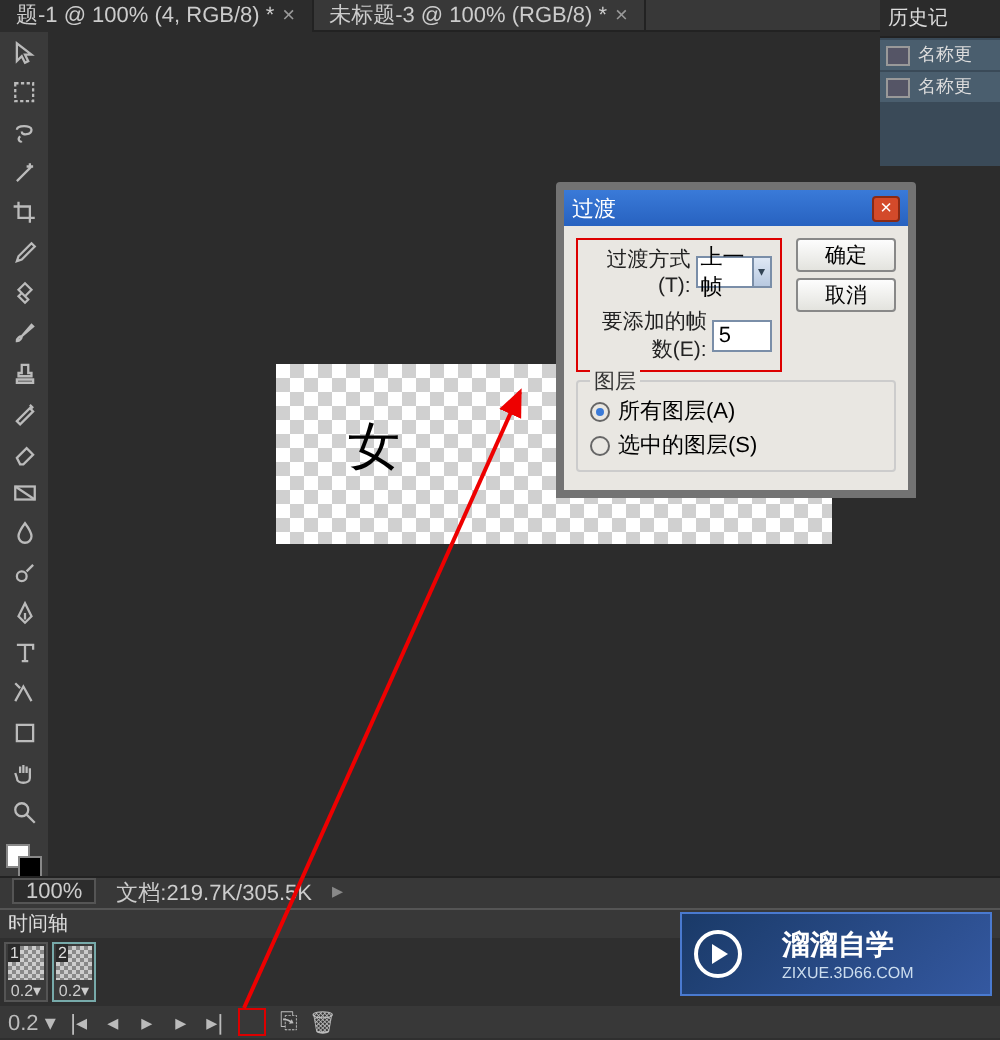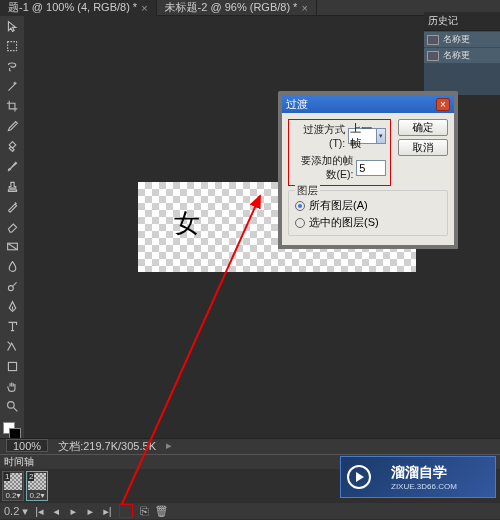--- a/index.html
+++ b/index.html
@@ -9,21 +9,21 @@
 .tab.act{background:#2c2c2c}
 .tab .x{color:#999}
 .toolbar{position:absolute;left:0;top:16px;width:24px;bottom:0;background:#3a3a3a;display:flex;flex-direction:column;align-items:center;padding-top:2px;gap:4px}
 .tool{width:18px;height:16px;display:flex;align-items:center;justify-content:center;color:#ccc}
 .tool svg{width:13px;height:13px;stroke:#bbb;fill:none;stroke-width:1.4}
 .swatch{width:18px;height:18px;position:relative;margin-top:4px}
 .swA{position:absolute;width:12px;height:12px;background:#fff;border:1px solid #888;left:0;top:0}
 .swB{position:absolute;width:12px;height:12px;background:#000;border:1px solid #888;right:0;bottom:0}
 .qm{width:20px;height:16px;background:#383838;display:flex;align-items:center;justify-content:center;margin-top:8px}
 .qm2{width:20px;height:14px;background:#383838;border:1px solid #555;margin-top:4px}
-.rpanel{position:absolute;right:0;top:12px;width:76px}
+.rpanel{position:absolute;right:0;top:0;width:60px}
 .rhdr{background:#2b2b2b;color:#ddd;font-size:10px;padding:2px 4px;border-bottom:1px solid #222}
 .rrow{height:16px;background:#4a5e6e;display:flex;align-items:center;gap:4px;padding:0 3px;border-top:1px solid #3a4a58}
 .rrow.dk{background:#3a4a58}
 .rrow .ic{width:12px;height:10px;border:1px solid #999;background:#556}
 .rrow .tx{color:#ddd;font-size:9px;white-space:nowrap;overflow:hidden}
 .canvas{position:absolute;left:138px;top:182px;width:278px;height:90px;background:#fff;background-image:repeating-conic-gradient(#d0d0d0 0 25%,#fff 0 50%);background-size:14px 14px}
 .cvc{position:absolute;left:36px;top:24px;font-size:26px;color:#000;font-family:"SimSun"}
 .dialog{position:absolute;left:278px;top:91px;width:180px;background:#e9e7e2;border:4px solid #737373;border-radius:2px 2px 0 0}
 .dtitle{height:18px;background:linear-gradient(#3a7ad8,#2862c0);display:flex;align-items:center;justify-content:space-between;padding:0 4px}
 .dtitle .t{color:#fff;font-size:11px}
@@ -66,21 +66,21 @@
 </style>
 </head>
 <body>
 
 <div class="tabbar">
   <div class="tab act">
       <span>题-1 @ 100% (4, RGB/8) *</span>
       <span class="x">×</span>
     </div>
   <div class="tab">
-      <span>未标题-2 @ 96% (RGB/8) *</span>
+      <span>未标题-3 @ 100% (RGB/8) *</span>
       <span class="x">×</span>
     </div>
 </div>
 
 <div class="toolbar">
   <div class="tool">
       <svg viewBox="0 0 16 16">
         <path d="M3 2l0 11 3-3 2 4 2-1-2-4 4 0z"></path>
       </svg>
     </div>

